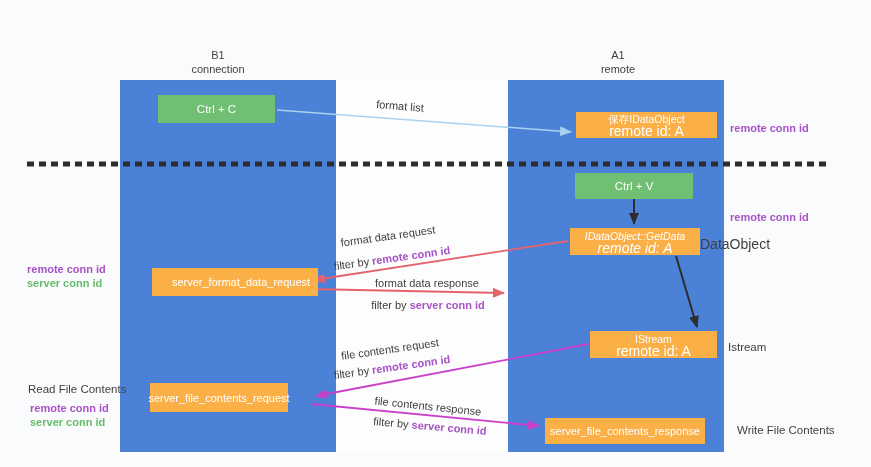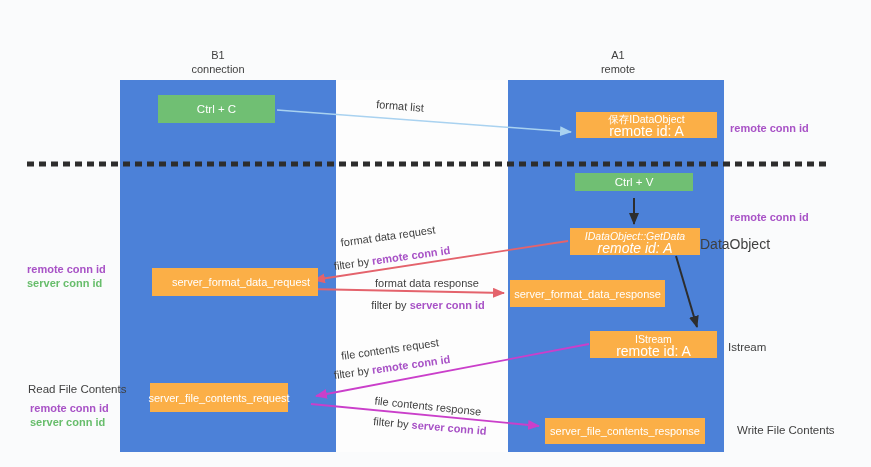--- a/index.html
+++ b/index.html
@@ -75,36 +75,33 @@
 
   <div class="box green" style="left:158px;top:95px;width:117px;height:28px;">
     <span>Ctrl + C</span>
   </div>
 
   <div class="box orange" style="left:576px;top:112px;width:141px;height:26px;">
     <span class="l1">保存IDataObject</span>
     <span class="sub">remote id: A</span>
   </div>
 
-  <div class="box green" style="left:575px;top:173px;width:118px;height:18px;">
+  <div class="box green" style="left:575px;top:173px;width:118px;height:26px;">
     <span>Ctrl + V</span>
   </div>
 
   <div class="box orange" style="left:570px;top:228px;width:130px;height:27px;font-style:italic;">
     <span class="l1">IDataObject::GetData</span>
     <span class="sub">remote id: A</span>
   </div>
 
   <div class="box orange" style="left:152px;top:268px;width:154px;height:28px;padding-left:12px;">
     <span>server_format_data_request</span>
   </div>
 
-  <div class="box orange" style="left:510px;top:280px;width:155px;height:27px;">
-    <span>server_format_data_response</span>
-  </div>
 
   <div class="box orange" style="left:590px;top:331px;width:127px;height:27px;">
     <span class="l1">IStream</span>
     <span class="sub">remote id: A</span>
   </div>
 
   <div class="box orange" style="left:150px;top:383px;width:138px;height:29px;">
     <span>server_file_contents_request</span>
   </div>
 

